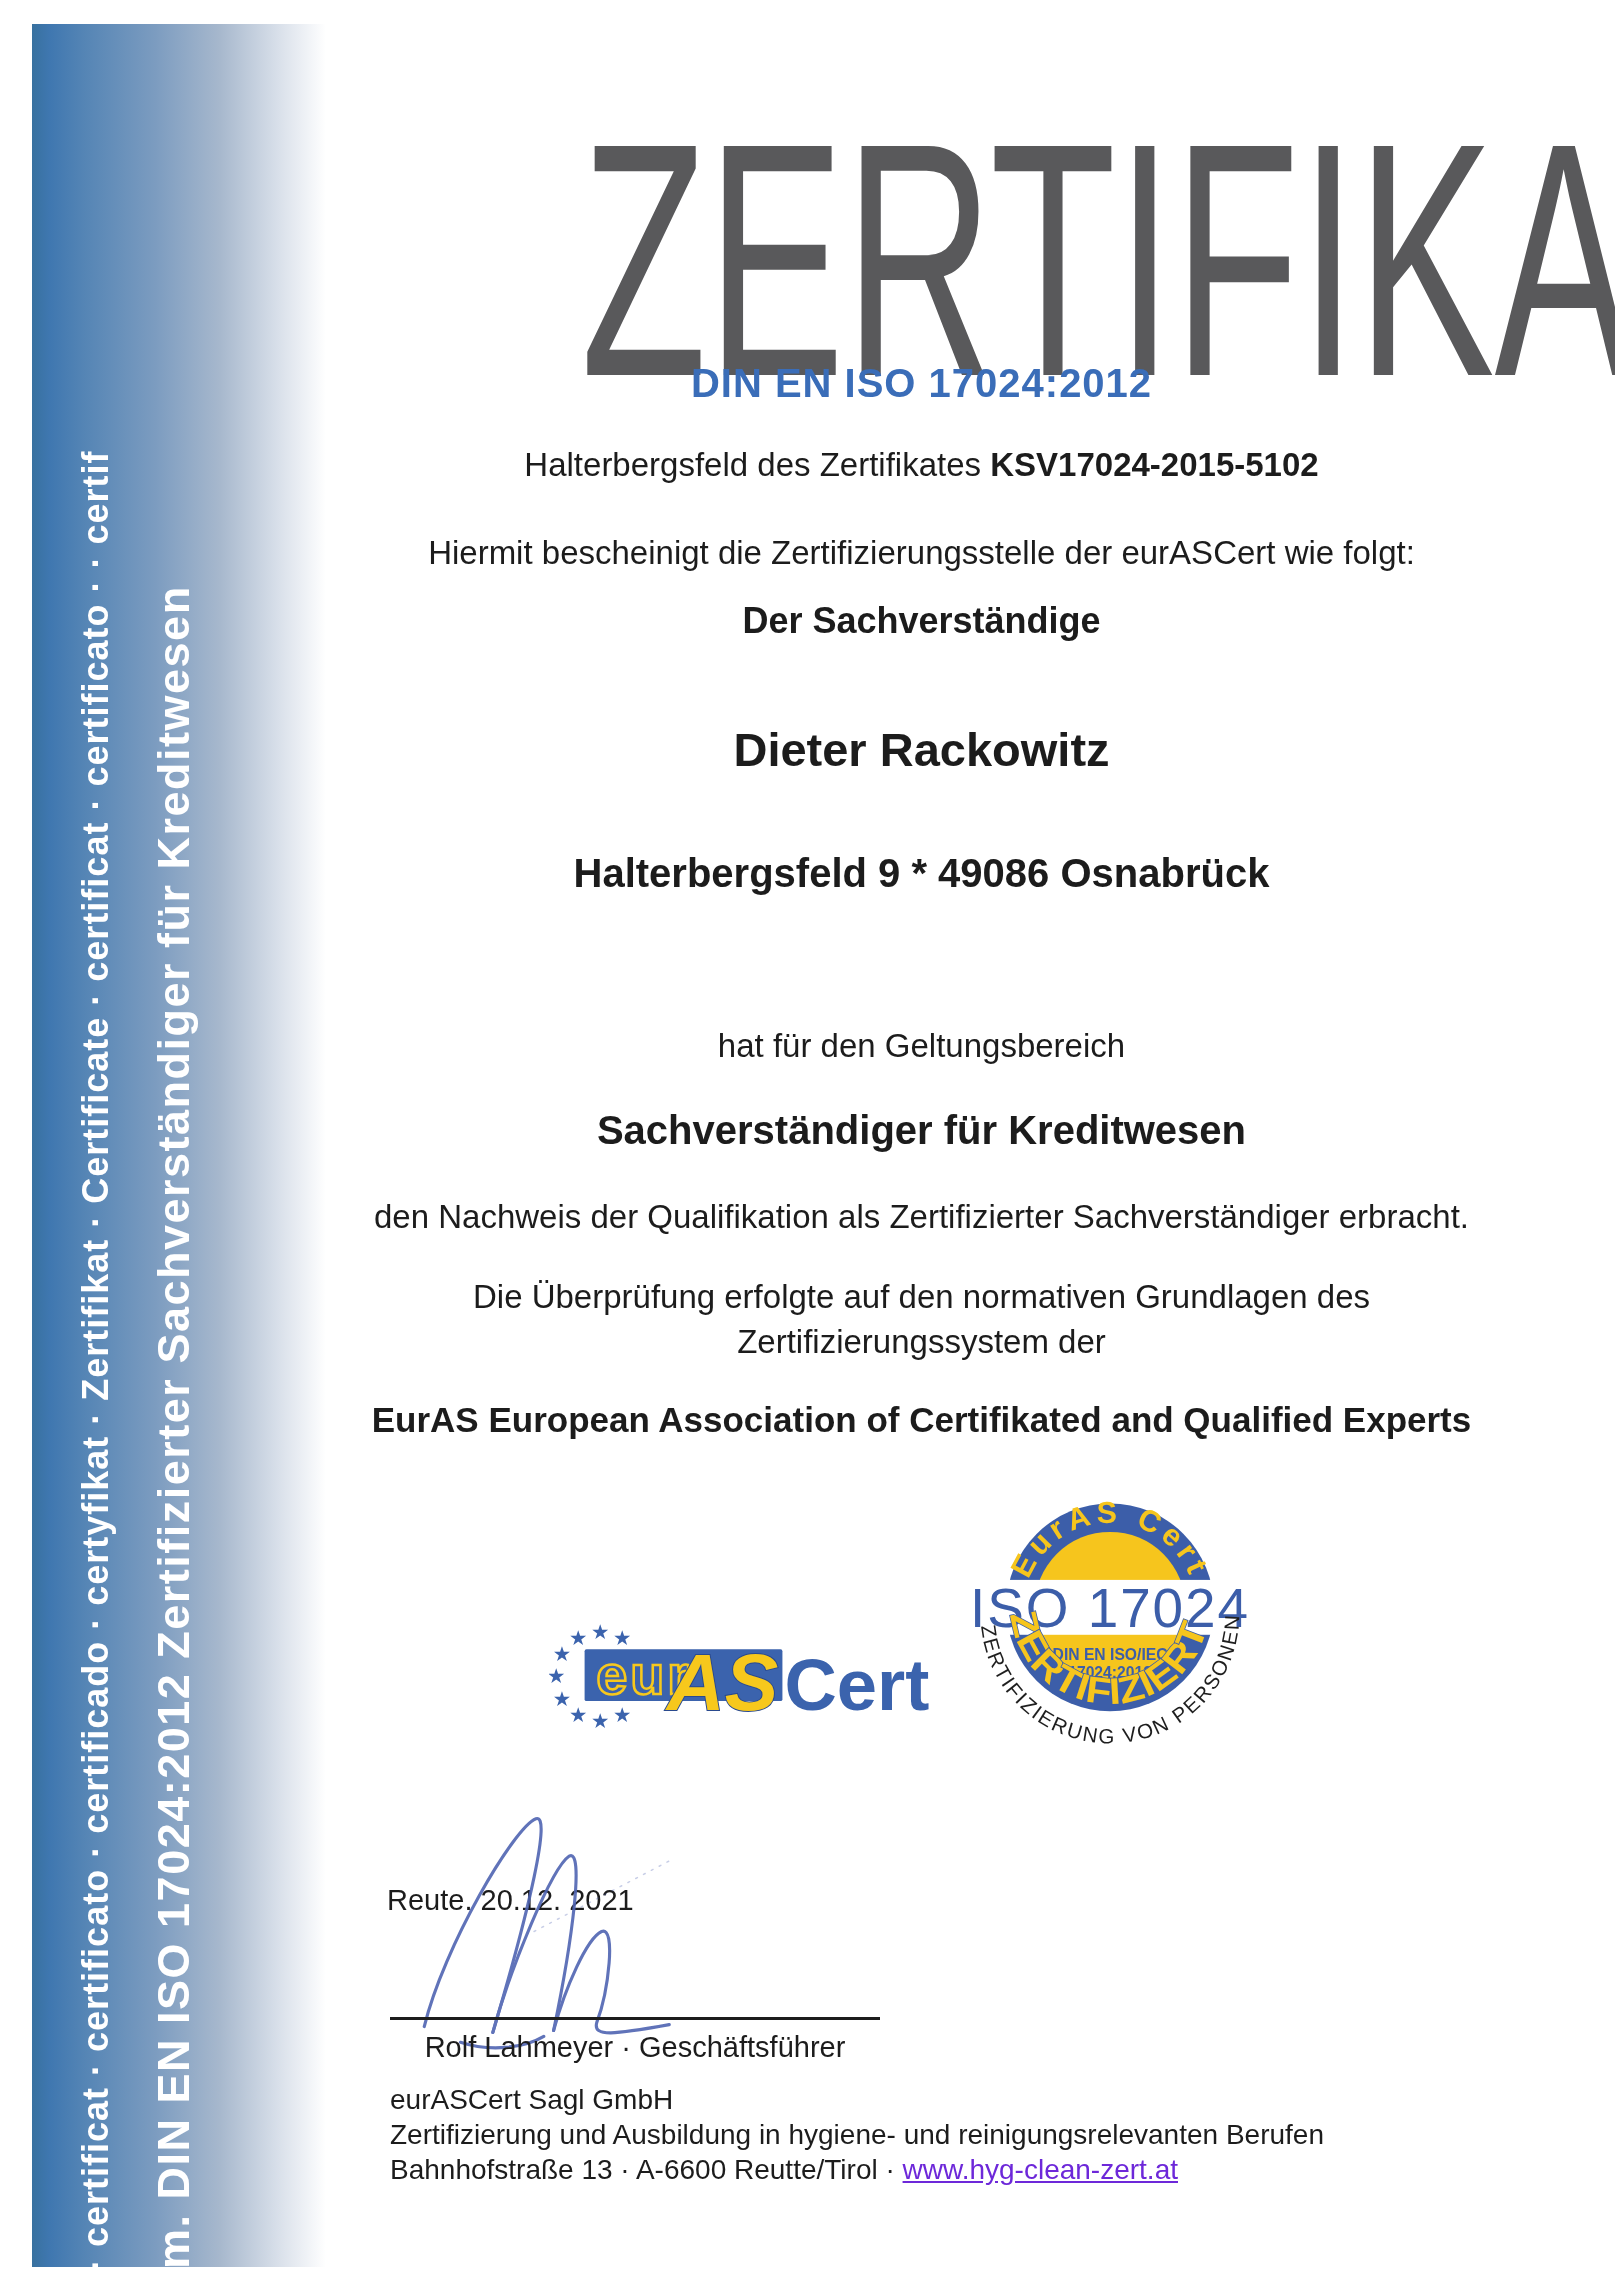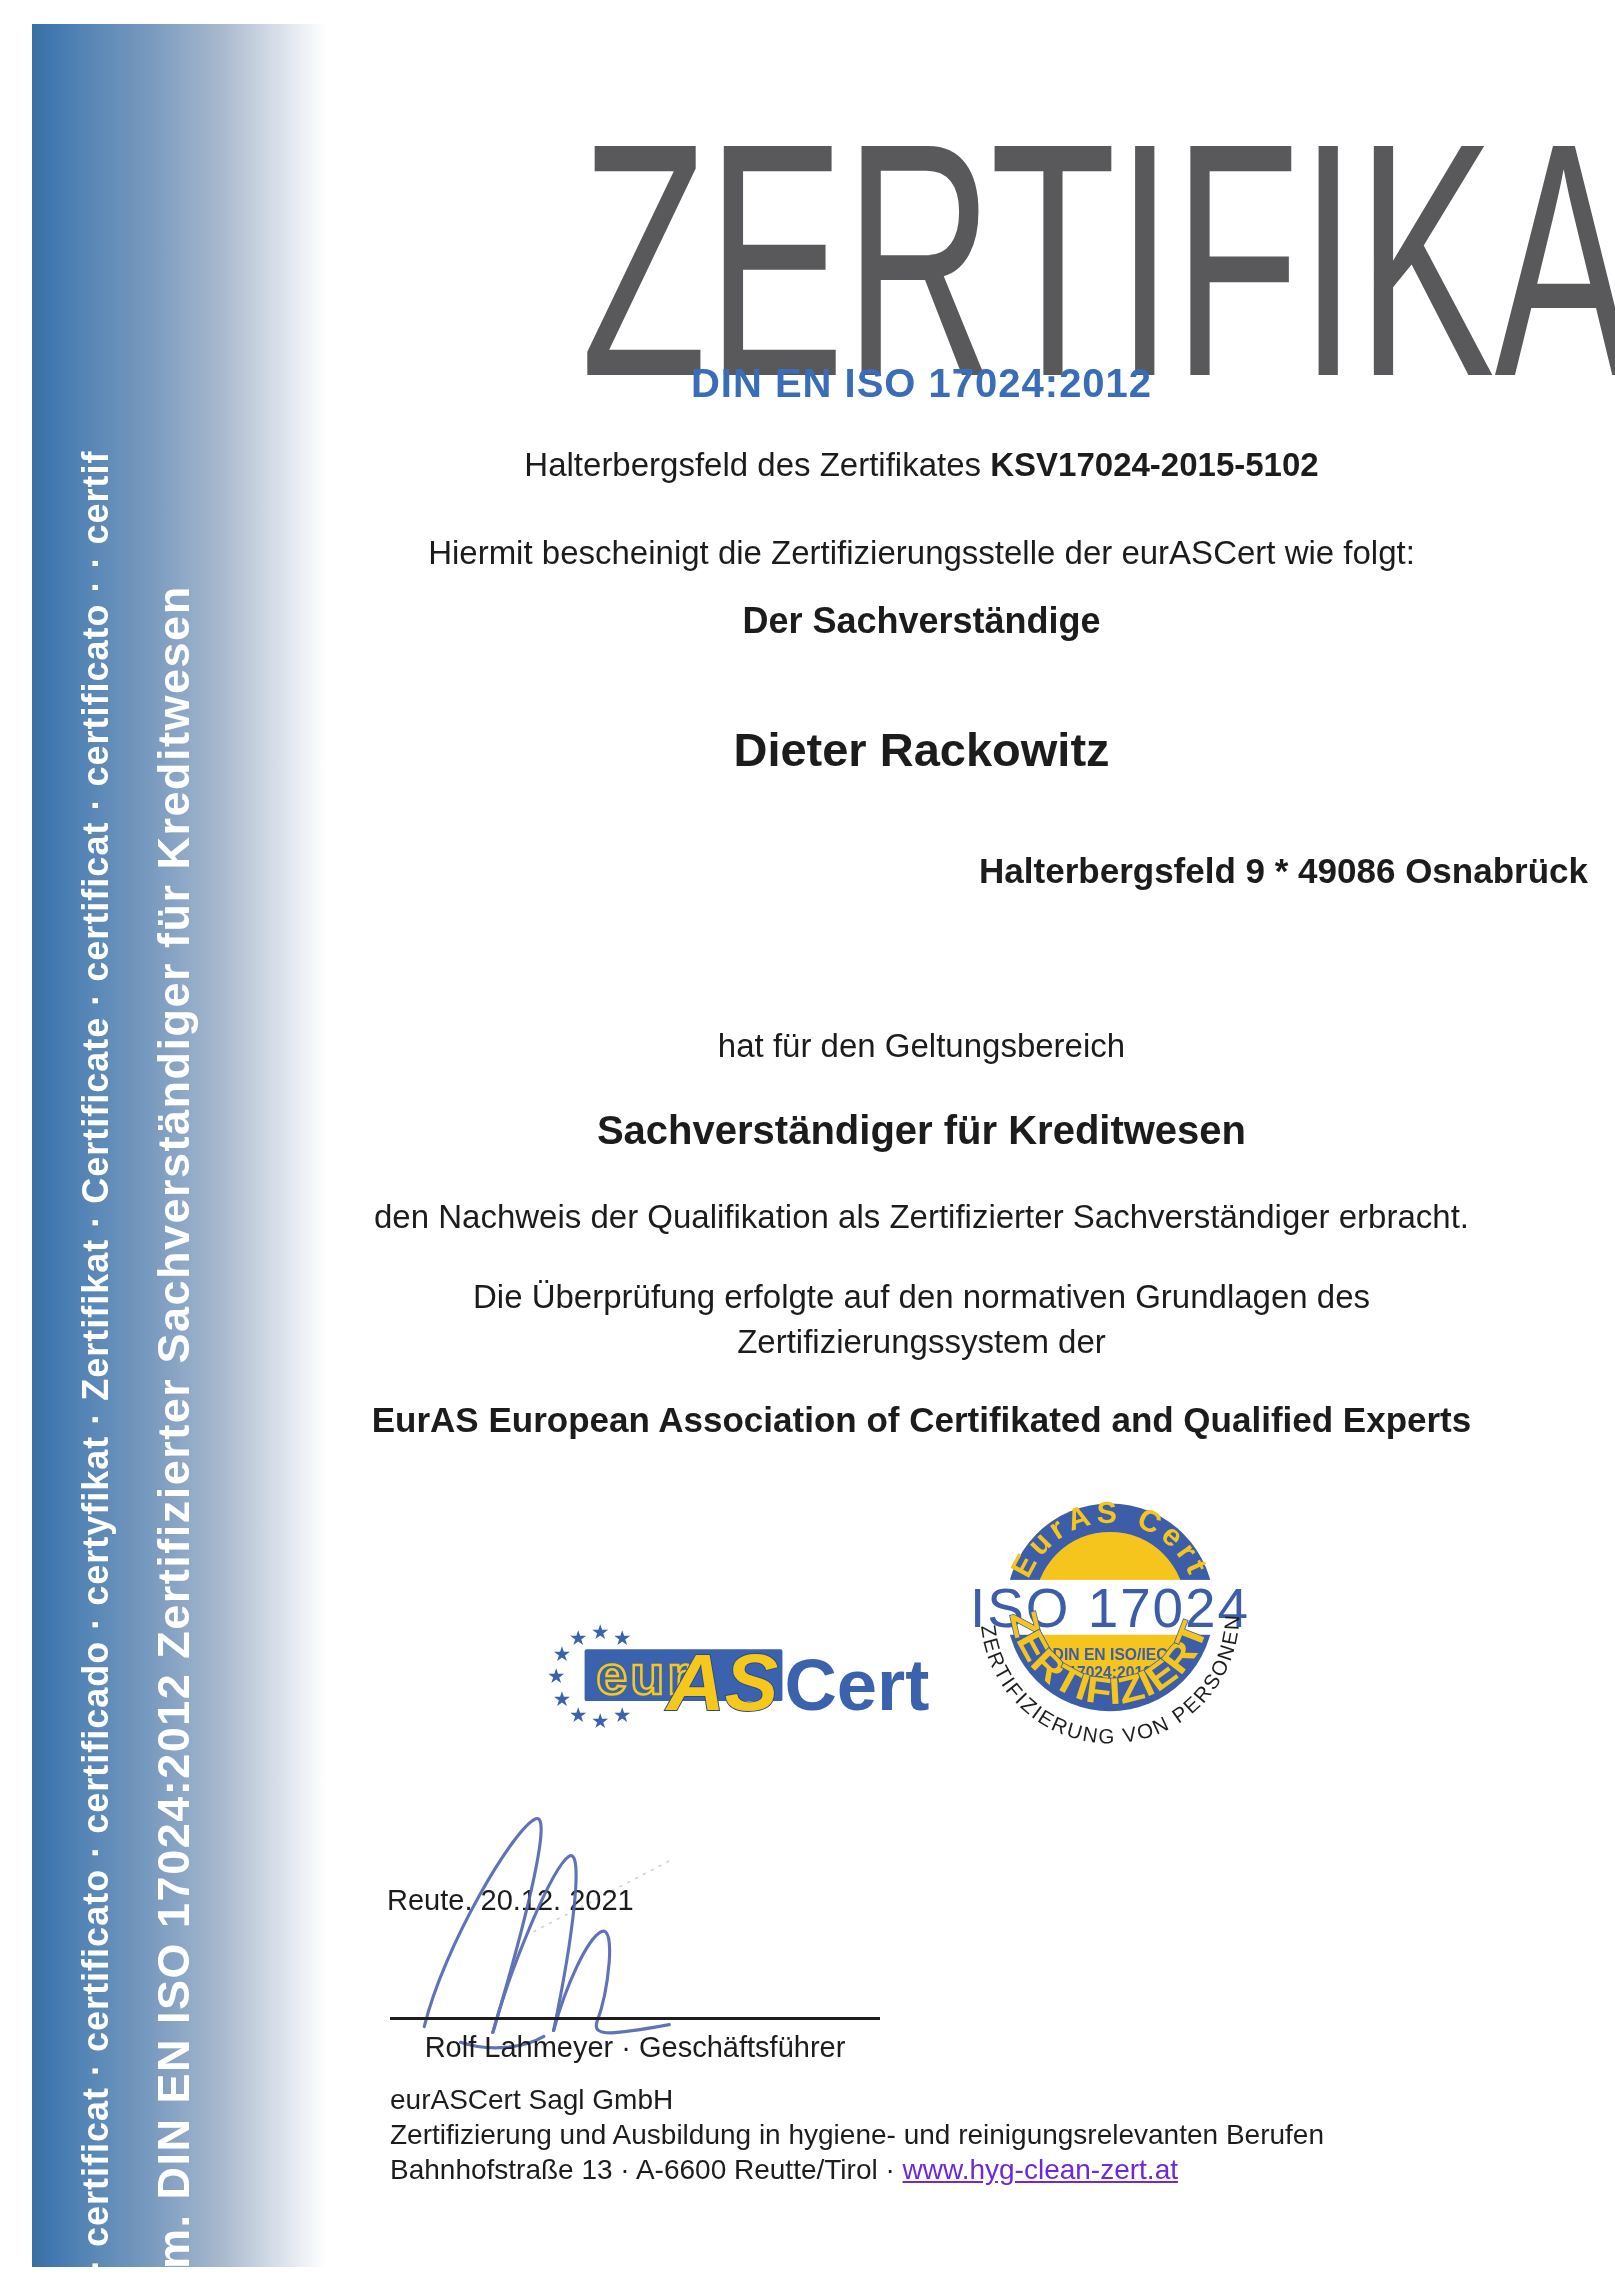--- a/index.html
+++ b/index.html
@@ -24,21 +24,21 @@
     position:absolute;left:333px;top:94px;width:1304px;text-align:center;
     font-size:333px;line-height:1;color:#59595b;font-weight:400;
     transform:scaleX(0.62);transform-origin:center top;white-space:nowrap;
   }
   .std{top:361px;font-size:40px;font-weight:bold;color:#3a6db8;letter-spacing:1px;}
   .reg{top:446px;font-size:33px;}
   .reg b{font-weight:bold;}
   .intro{top:534px;font-size:33px;}
   .holder-heading{top:600px;font-size:36px;font-weight:bold;}
   .holder-name{top:722px;font-size:47px;font-weight:bold;}
-  .address{top:851px;font-size:35px;font-weight:bold;text-align:right;}
+  .address{top:851px;font-size:40px;font-weight:bold;}
   .scope-intro{top:1027px;font-size:33px;}
   .scope{top:1108px;font-size:40px;font-weight:bold;}
   .qualification{top:1198px;font-size:33px;}
   .basis{top:1274px;font-size:33px;line-height:45px;}
   .association{top:1400px;font-size:35px;font-weight:bold;}
   .validity{top:1786px;font-size:37px;font-weight:bold;line-height:47px;}
   .place-date{position:absolute;left:387px;top:1884px;font-size:29px;}
   .sig-line{position:absolute;left:390px;top:2017px;width:490px;height:2.9px;background:#1d1d1d;}
   .signatory{position:absolute;left:390px;top:2031px;width:490px;text-align:center;font-size:29px;}
   .footer{position:absolute;left:390px;top:2082px;font-size:28px;line-height:35px;}

